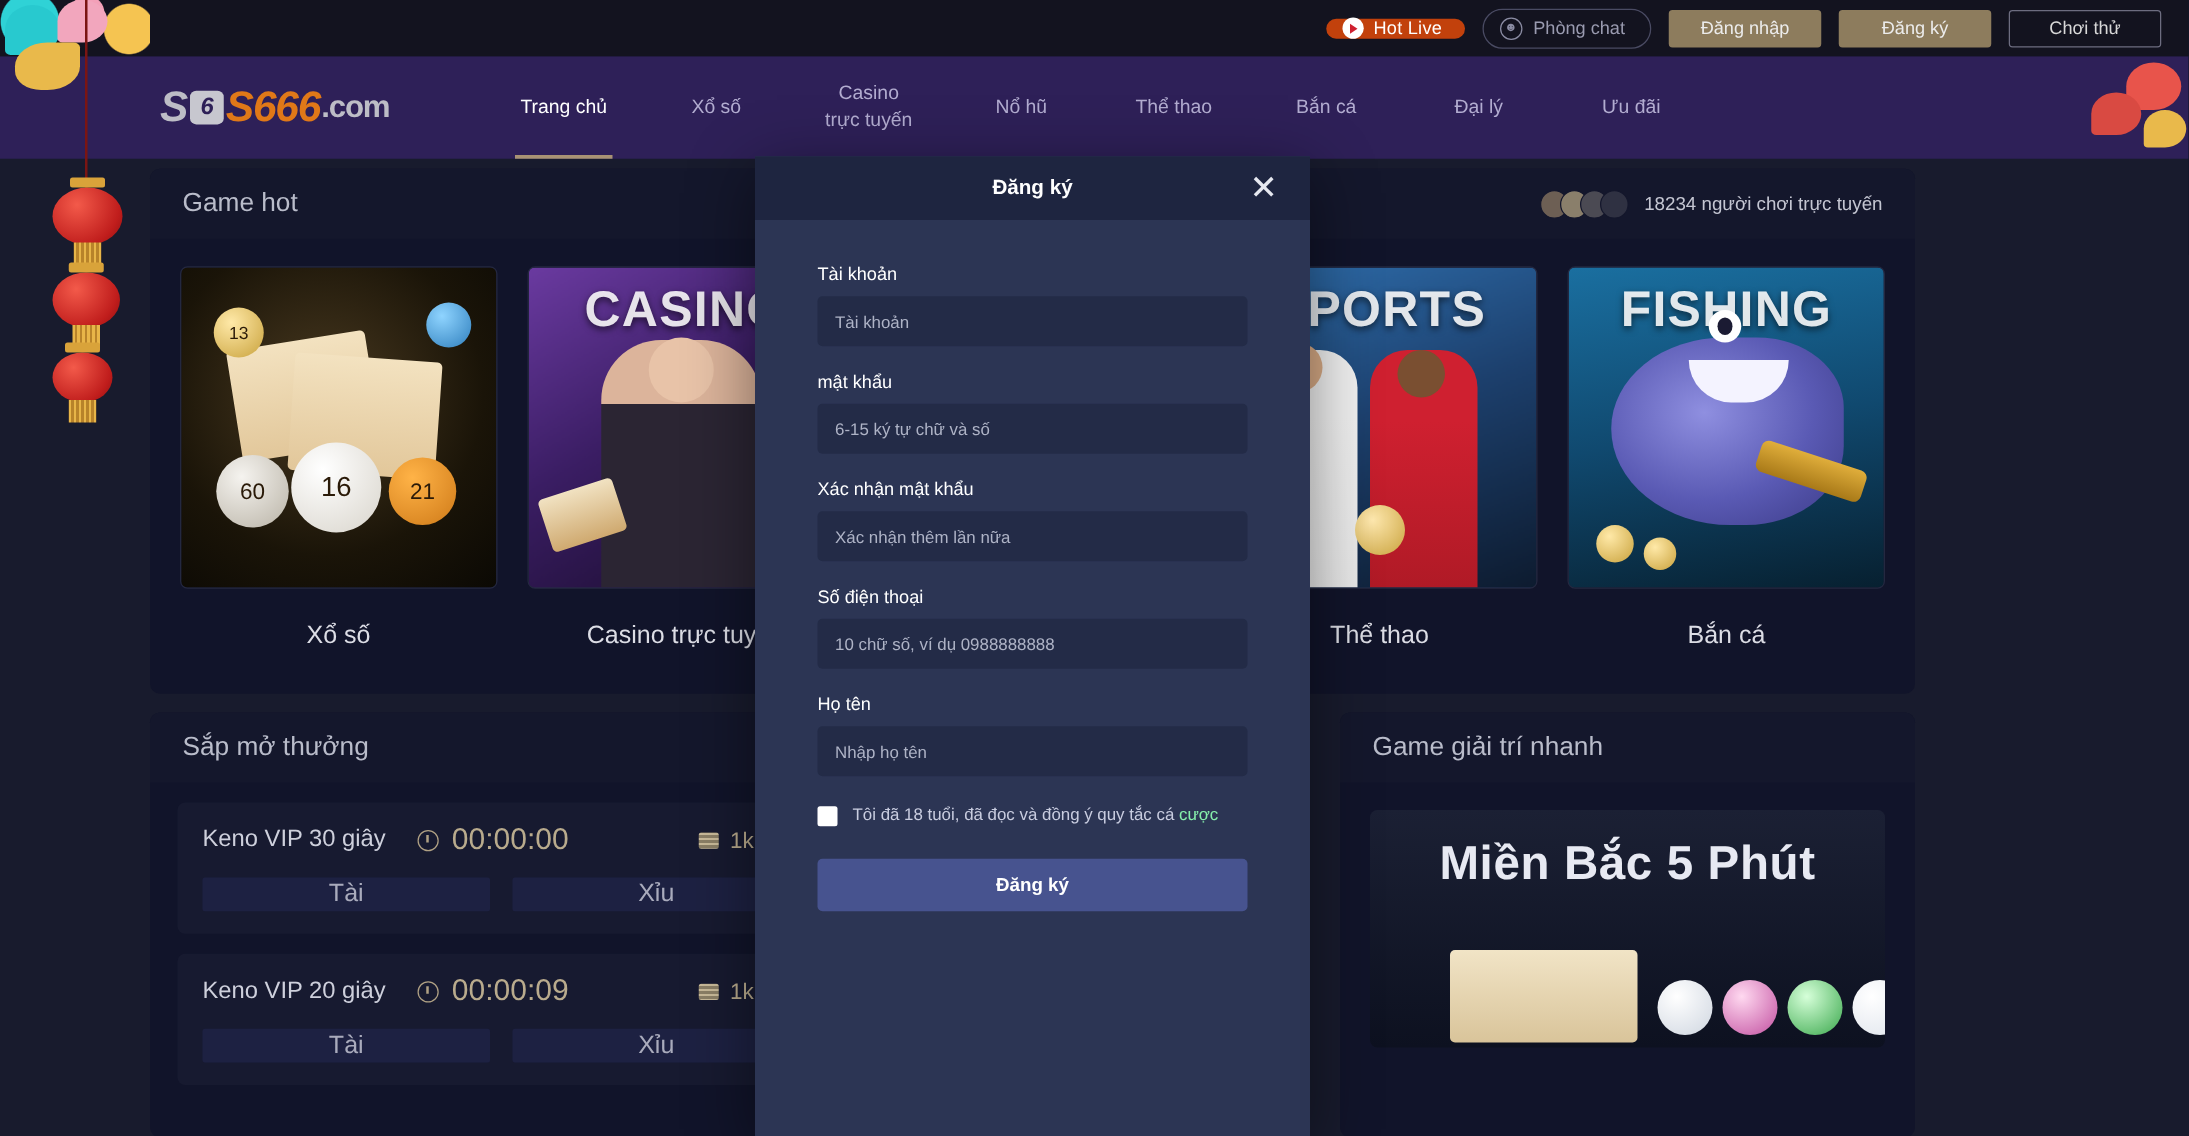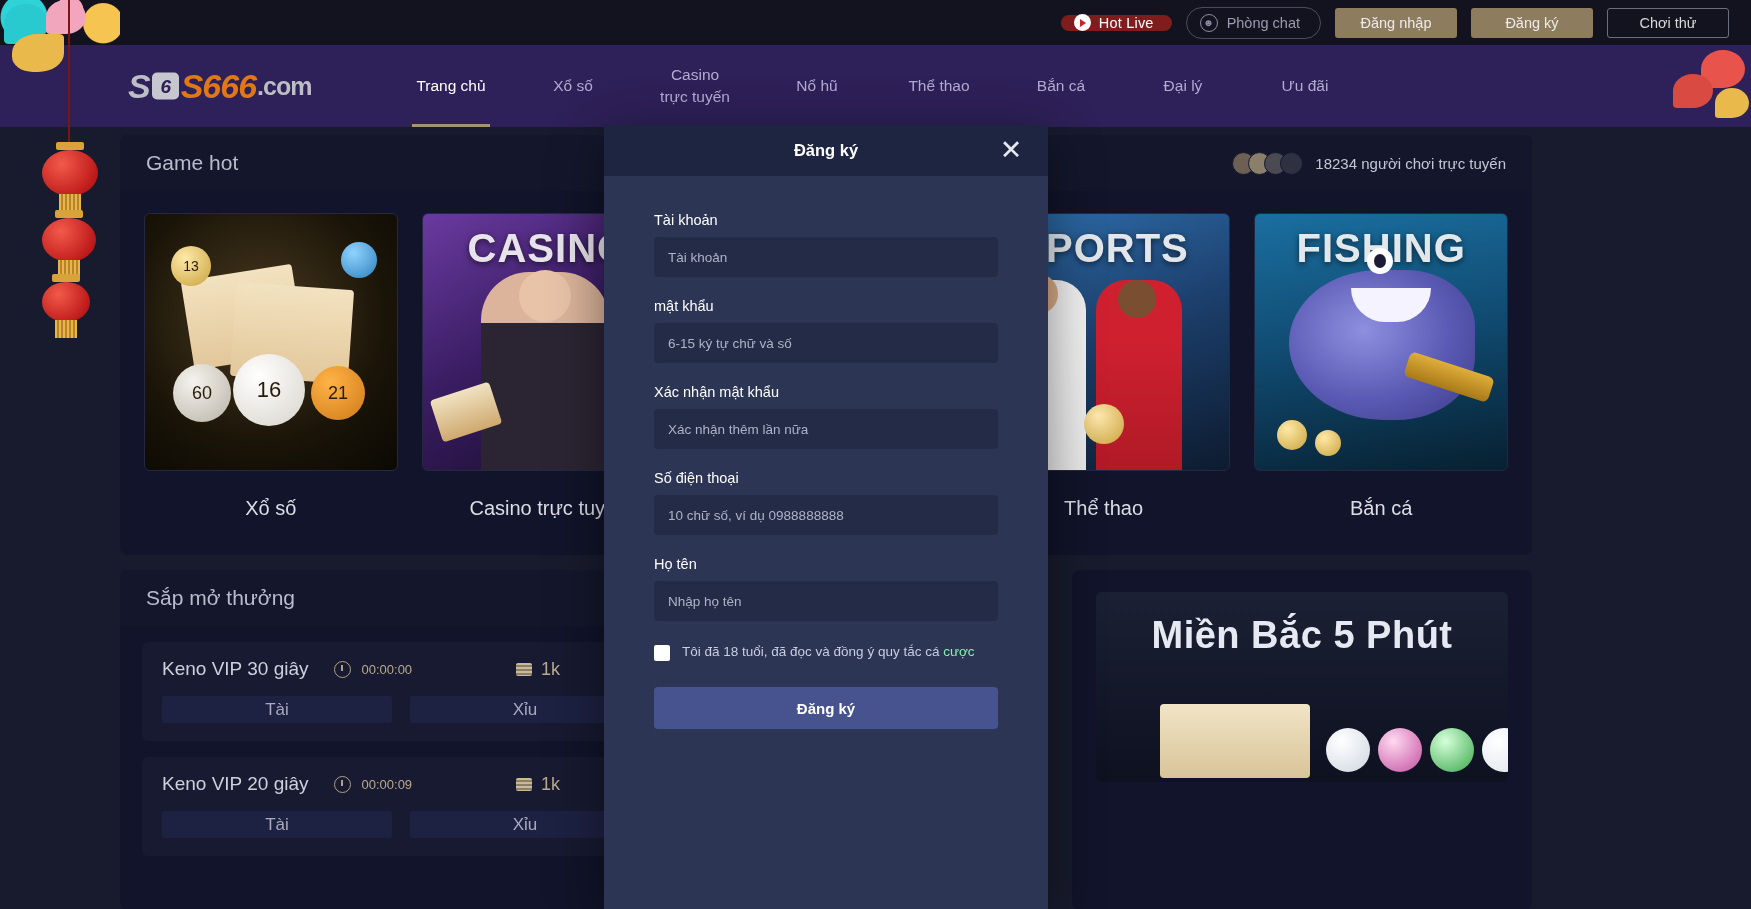--- a/index.html
+++ b/index.html
@@ -13,21 +13,21 @@
 
   
   .topbar {
     position: absolute; left: 0; top: 0; width: 1751px; height: 45px;
     background: #13131f;
     display: flex; align-items: center; justify-content: flex-end;
     padding-right: 22px; gap: 14px; z-index: 6;
   }
   .btn-hotlive {
     display: flex; align-items: center; gap: 8px;
-    background: #7f1d1d; color: #fff;
+    background: #c2410c; color: #fff;
     border-radius: 20px; height: 16px; padding: 0 18px 0 13px;
     font-size: 14.5px; letter-spacing: .2px;
   }
   .play-dot {
     width: 17px; height: 17px; border-radius: 50%;
     background: #fff; display:flex; align-items:center; justify-content:center;
   }
   .play-dot::after {
     content:""; width:0; height:0; margin-left:2px;
     border-left: 6px solid #cf2030;
@@ -184,36 +184,36 @@
     position:absolute; bottom: 0; width: 86px; height: 190px; border-radius: 30px 30px 0 0;
   }
 
   
   .keno-row {
     margin: 16px 22px 0 22px; background: #171a30; border-radius: 6px;
     padding: 16px 20px 18px 20px;
   }
   .keno-head { display:flex; align-items:center; gap: 26px; }
   .keno-name { color: #ced0dc; font-size: 19px; }
-  .keno-timer { display:flex; align-items:center; gap: 10px; color:#b9ab8d; font-size: 13px;}
+  .keno-timer { display:flex; align-items:center; gap: 10px; color:#b9ab8d; font-size: 24px;}
   .clock-ic {
     width: 17px; height: 17px; border-radius: 50%; border: 1.6px solid #b0a184;
     position: relative;
   }
   .clock-ic::after{content:"";position:absolute;left:6px;top:3px;width:1.6px;height:6px;background:#b0a184;}
   .keno-coin { display:flex; align-items:center; gap:9px; color:#b9ab8d; font-size:18px; margin-left: 78px;}
   .coin-ic {
     width: 16px; height: 13px; border-radius: 2px;
     background: repeating-linear-gradient(#c9ba99 0 2px, #8b7f66 2px 4px);
   }
   .keno-btns { display:flex; gap: 18px; margin-top: 16px; }
   .keno-btn {
     flex: 1; height: 27px; background: #1d2142; border-radius: 2px;
     display:flex; align-items:center; justify-content:center;
-    color: #a9abbc; font-size: 17px;
+    color: #a9abbc; font-size: 20px;
   }
 
   .fast-thumb {
     margin: 22px 24px 0 24px; height: 190px; border-radius: 6px;
     background: linear-gradient(#1b2034, #0d1120);
     position: relative; overflow: hidden;
   }
   .fast-title {
     position:absolute; top: 22px; left: 0; right:0; text-align:center;
     color:#e7e9f2; font-size: 38px; font-weight: bold; letter-spacing: .5px;
@@ -471,20 +471,23 @@
         </div>
         <div class="keno-btns">
           <div class="keno-btn">Tài</div>
           <div class="keno-btn">Xỉu</div>
           <div class="keno-btn">Lẻ</div>
         </div>
       </div>
     </div>
 
     <div class="panel" style="left:1072px; top:443px; width:460px; height:340px;">
+      <div class="panel-head">
+        <div class="panel-title">Game giải trí nhanh</div>
+      </div>
       <div class="fast-thumb">
         <div class="fast-title">Miền Bắc 5 Phút</div>
         <div class="ticket"></div>
         <div class="lotto-ball" style="left:230px; background:radial-gradient(circle at 35% 30%,#ffffff,#cfd6e0);"></div>
         <div class="lotto-ball" style="left:282px; background:radial-gradient(circle at 35% 30%,#ffd9f0,#c24fa0);"></div>
         <div class="lotto-ball" style="left:334px; background:radial-gradient(circle at 35% 30%,#d6ffd9,#3aa84c);"></div>
         <div class="lotto-ball" style="left:386px; background:radial-gradient(circle at 35% 30%,#ffffff,#dfe4ec);"></div>
       </div>
     </div>
   </div>

